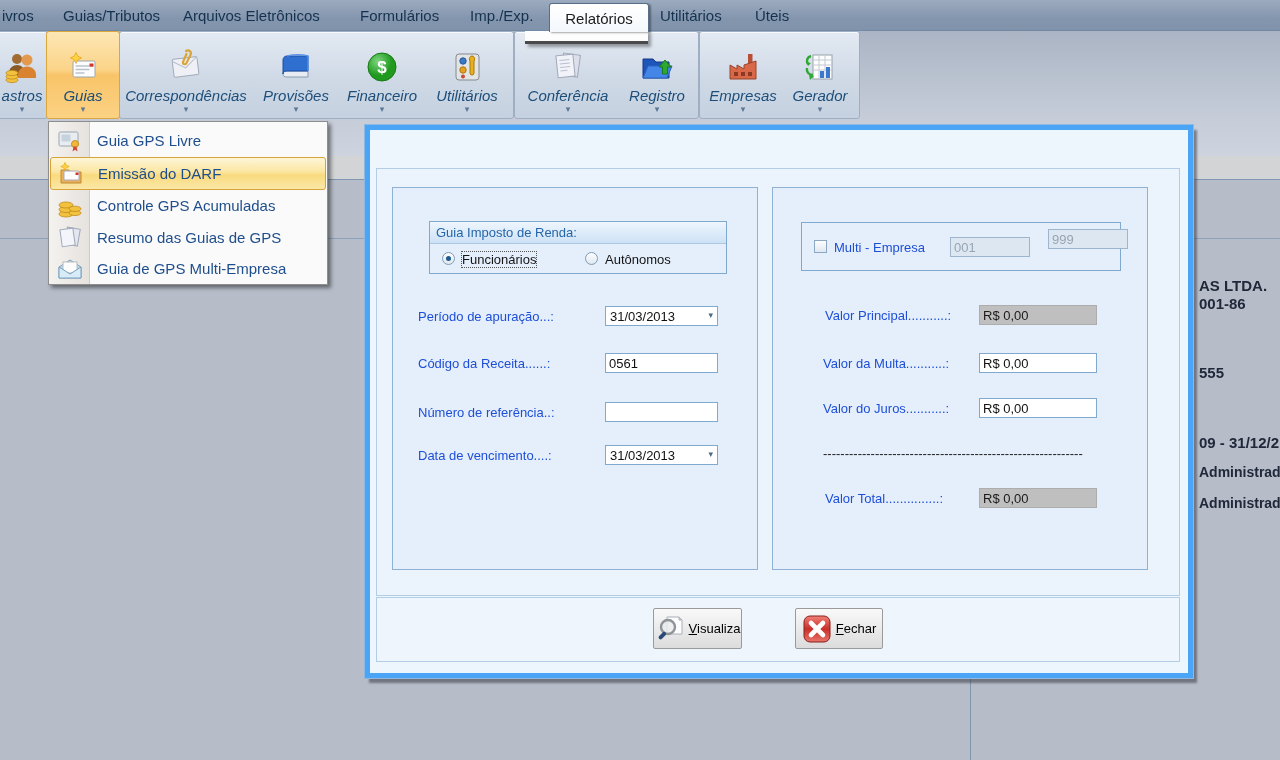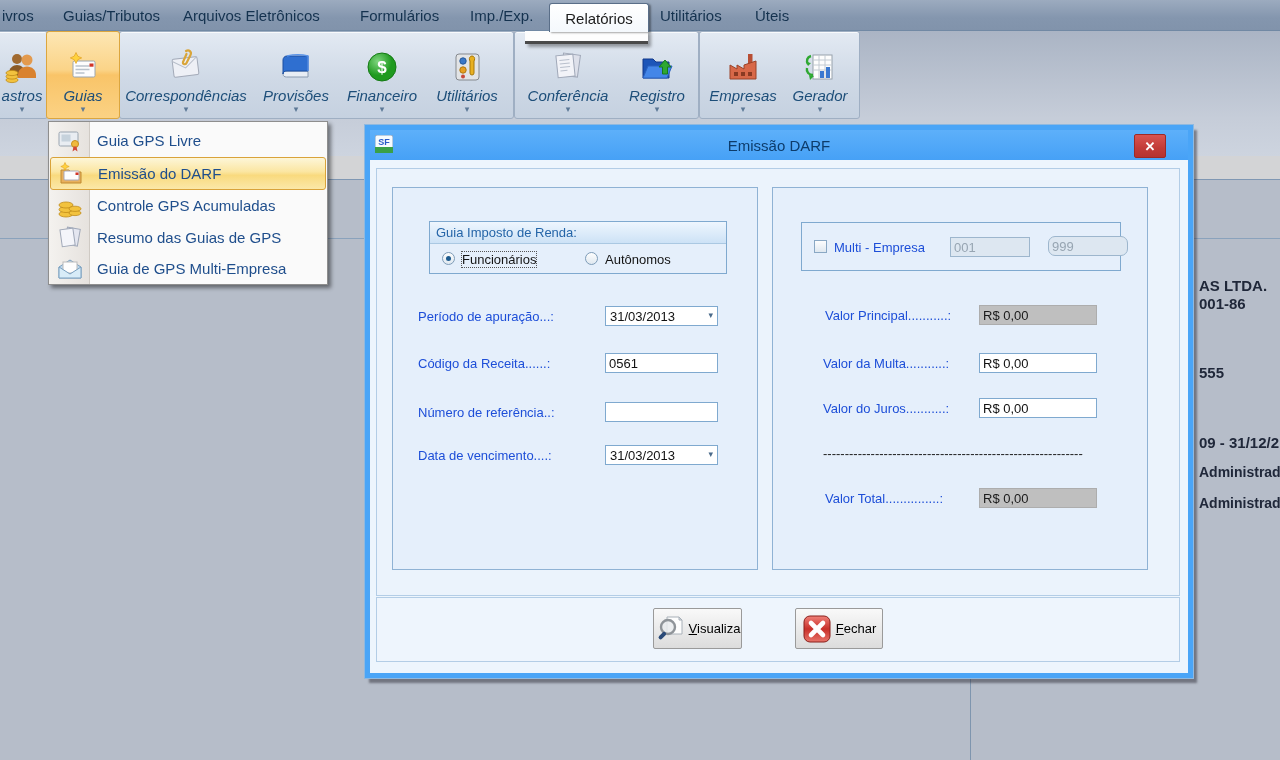--- a/index.html
+++ b/index.html
@@ -337,33 +337,20 @@
           <path d="M2 11l11-7 11 7v11H2z" fill="#bcd8ee" stroke="#7aa0c0"></path>
           <rect x="6" y="6" width="14" height="11" fill="#fdfdfd" stroke="#bbb"></rect>
           <path d="M2 11l11 7 11-7v11H2z" fill="#d8ecf8" stroke="#7aa0c0"></path>
         </svg>
       </span>
       <span class="txt">Guia de GPS Multi-Empresa</span>
     </div>
   </div>
 
   <div class="dialog">
-    <div class="titlebar">
-      <span class="sf-logo">
-        <svg width="18" height="18" viewBox="0 0 18 18">
-          <rect width="18" height="18" rx="2" fill="#f6fbff" stroke="#7a9cc0"></rect>
-          <text x="9" y="10" text-anchor="middle" font-size="9" font-weight="bold" fill="#2a5ac8" font-family="Liberation Sans, sans-serif">SF</text>
-          <rect y="12" width="18" height="6" fill="#3aa048"></rect>
-        </svg>
-      </span>
-      <span class="title-text">Emissão DARF</span>
-      <span class="close-btn">
-          <span>✕</span>
-        </span>
-    </div>
 
     <div class="client">
       <div class="outer-box"></div>
 
       <div class="panel" style="left:22px">
         <div class="groupbox">
           <div class="hdr">Guia Imposto de Renda:</div>
           <div class="radio-row">
             <span class="radio sel" style="left:12px"></span>
             <span class="rlab focus" style="left:32px">Funcionários</span>
@@ -389,21 +376,21 @@
           <span>31/03/2013</span>
           <span class="arr">▾</span>
         </div>
       </div>
 
       <div class="panel right">
         <div class="multibox">
           <span class="checkbox"></span>
           <span class="flabel" style="left:32px;top:17px">Multi - Empresa</span>
           <input class="tbox dis" style="left: 148px; top: 14px;" value="001">
-          <input class="tbox dis" style="left: 246px; top: 13px; border-radius: 7px;" value="999">
+          <input class="tbox dis" style="left: 246px; top: 6px;" value="999">
         </div>
 
         <span class="flabel" style="left:52px;top:120px">Valor Principal...........:</span>
         <input class="tbox gray" style="left: 206px; top: 117px;" value="R$ 0,00">
 
         <span class="flabel" style="left:50px;top:168px">Valor da Multa...........:</span>
         <input class="tbox" style="left: 206px; top: 165px; width: 118px;" value="R$ 0,00">
 
         <span class="flabel" style="left:50px;top:213px">Valor do Juros...........:</span>
         <input class="tbox" style="left: 206px; top: 210px; width: 118px;" value="R$ 0,00">

